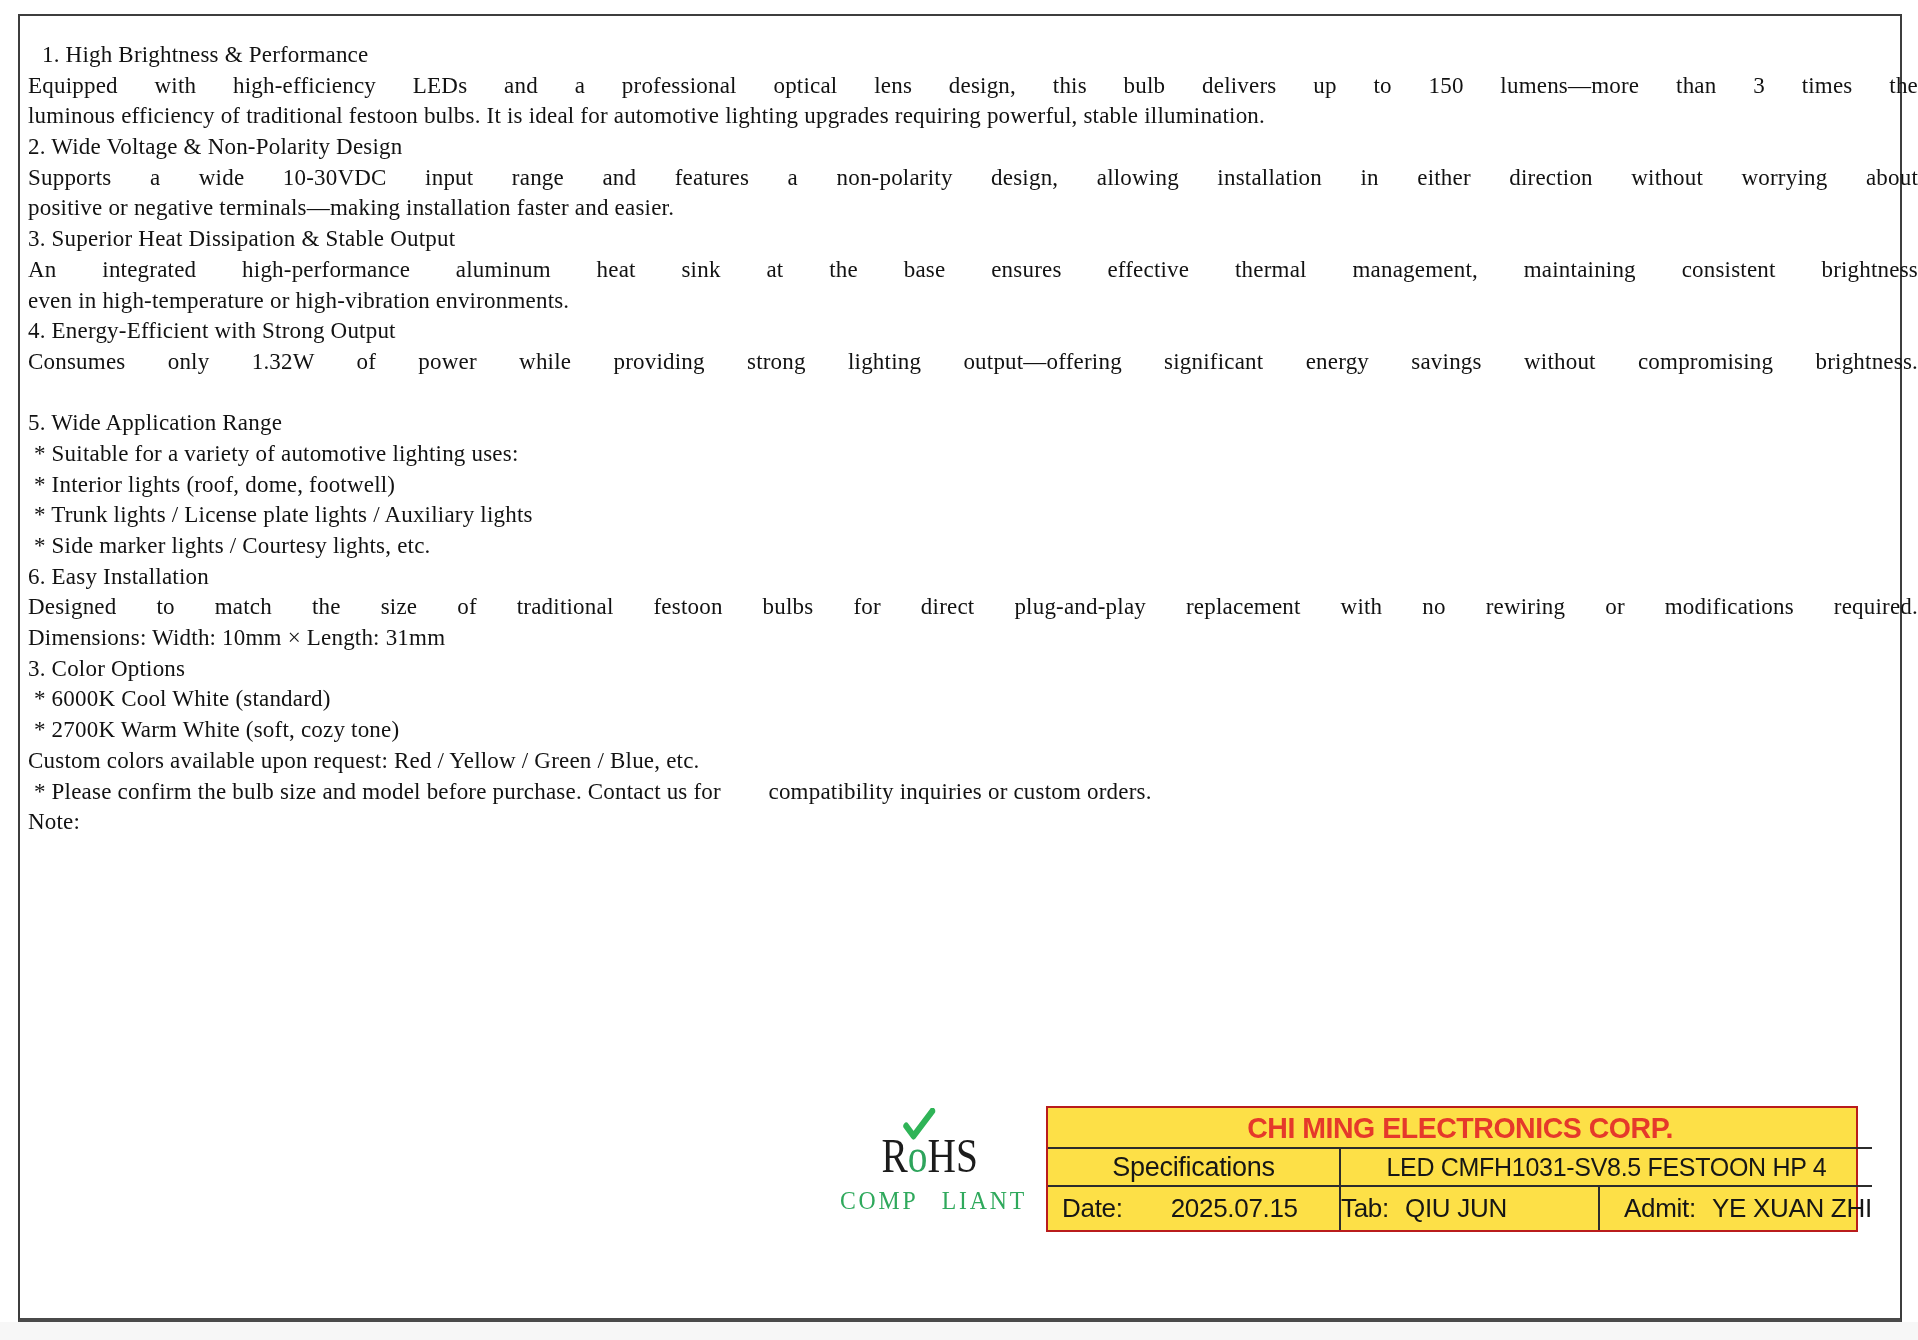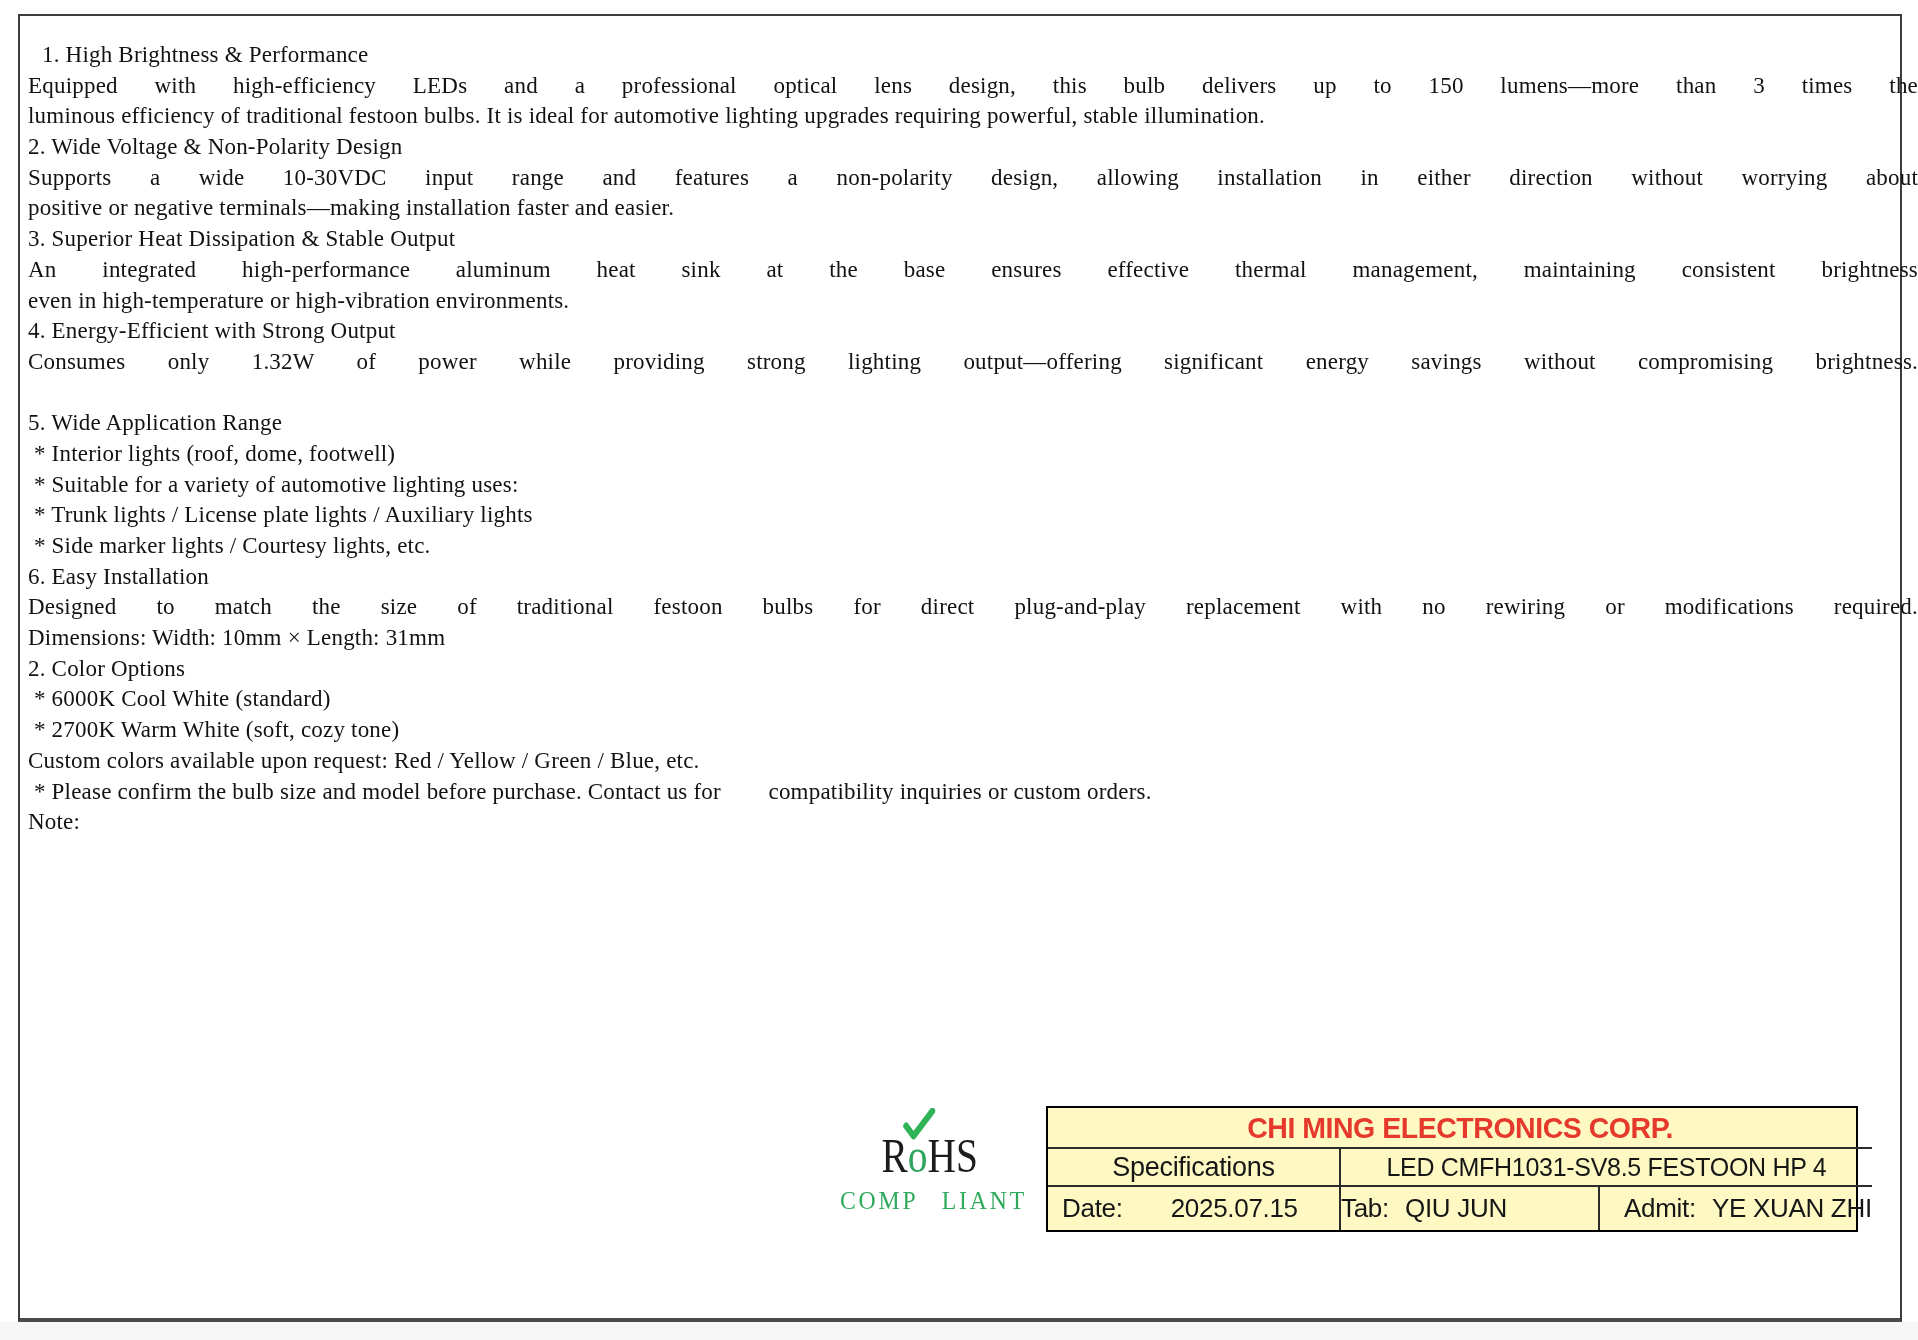--- a/index.html
+++ b/index.html
@@ -47,21 +47,21 @@
     position:absolute;left:-6px;top:-24px;width:40px;height:32px;
   }
   .rohs-compliant{
     margin-top:8px;color:#2fa95c;font-size:25px;line-height:26px;
     letter-spacing:3px;word-spacing:16px;white-space:nowrap;
     transform:scaleX(0.95);transform-origin:50% 50%;display:inline-block;
   }
   
   .spec-table{
     position:absolute;left:1046px;top:1106px;width:812px;height:126px;
-    box-sizing:border-box;border:2px solid #000000;background:#fef9c3;
+    box-sizing:border-box;border:2px solid #b91c1c;background:#fde047;
     display:grid;grid-template-rows:41px 38px 1fr;
     font-family:"Liberation Sans", sans-serif;
   }
   .t-row1{
     display:flex;align-items:center;justify-content:center;
     border-bottom:2px solid #2c2c2c;
   }
   .company-name{
     color:#e5392b;font-weight:bold;font-size:30px;letter-spacing:-0.5px;
     transform:scaleX(0.95);transform-origin:50% 50%;white-space:nowrap;
@@ -96,28 +96,28 @@
   <div class="line">2. Wide Voltage &amp; Non-Polarity Design</div>
   <div class="line j">Supports a wide 10-30VDC input range and features a non-polarity design, allowing installation in either direction without worrying about</div>
   <div class="line">positive or negative terminals—making installation faster and easier.</div>
   <div class="line">3. Superior Heat Dissipation &amp; Stable Output</div>
   <div class="line j">An integrated high-performance aluminum heat sink at the base ensures effective thermal management, maintaining consistent brightness</div>
   <div class="line">even in high-temperature or high-vibration environments.</div>
   <div class="line">4. Energy-Efficient with Strong Output</div>
   <div class="line j">Consumes only 1.32W of power while providing strong lighting output—offering significant energy savings without compromising brightness.</div>
   <div class="line blank"></div>
   <div class="line">5. Wide Application Range</div>
+  <div class="line"> * Suitable for a variety of automotive lighting uses:</div>
   <div class="line"> * Interior lights (roof, dome, footwell)</div>
-  <div class="line"> * Suitable for a variety of automotive lighting uses:</div>
   <div class="line"> * Trunk lights / License plate lights / Auxiliary lights</div>
   <div class="line"> * Side marker lights / Courtesy lights, etc.</div>
   <div class="line">6. Easy Installation</div>
   <div class="line j">Designed to match the size of traditional festoon bulbs for direct plug-and-play replacement with no rewiring or modifications required.</div>
   <div class="line">Dimensions: Width: 10mm × Length: 31mm</div>
-  <div class="line">2. Color Options</div>
+  <div class="line">3. Color Options</div>
   <div class="line"> * 6000K Cool White (standard)</div>
   <div class="line"> * 2700K Warm White (soft, cozy tone)</div>
   <div class="line">Custom colors available upon request: Red / Yellow / Green / Blue, etc.</div>
   <div class="line"> * Please confirm the bulb size and model before purchase. Contact us for        compatibility inquiries or custom orders.</div>
   <div class="line">Note:</div>
 </div>
 
 <div class="rohs">
   <div class="rohs-word"><span>R</span><span class="rohs-o"><svg class="rohs-check" viewBox="0 0 40 32">
           <path d="M4 18 L13 28 L36 3" fill="none" stroke="#2fb457" stroke-width="7" stroke-linecap="round" stroke-linejoin="round"></path>

